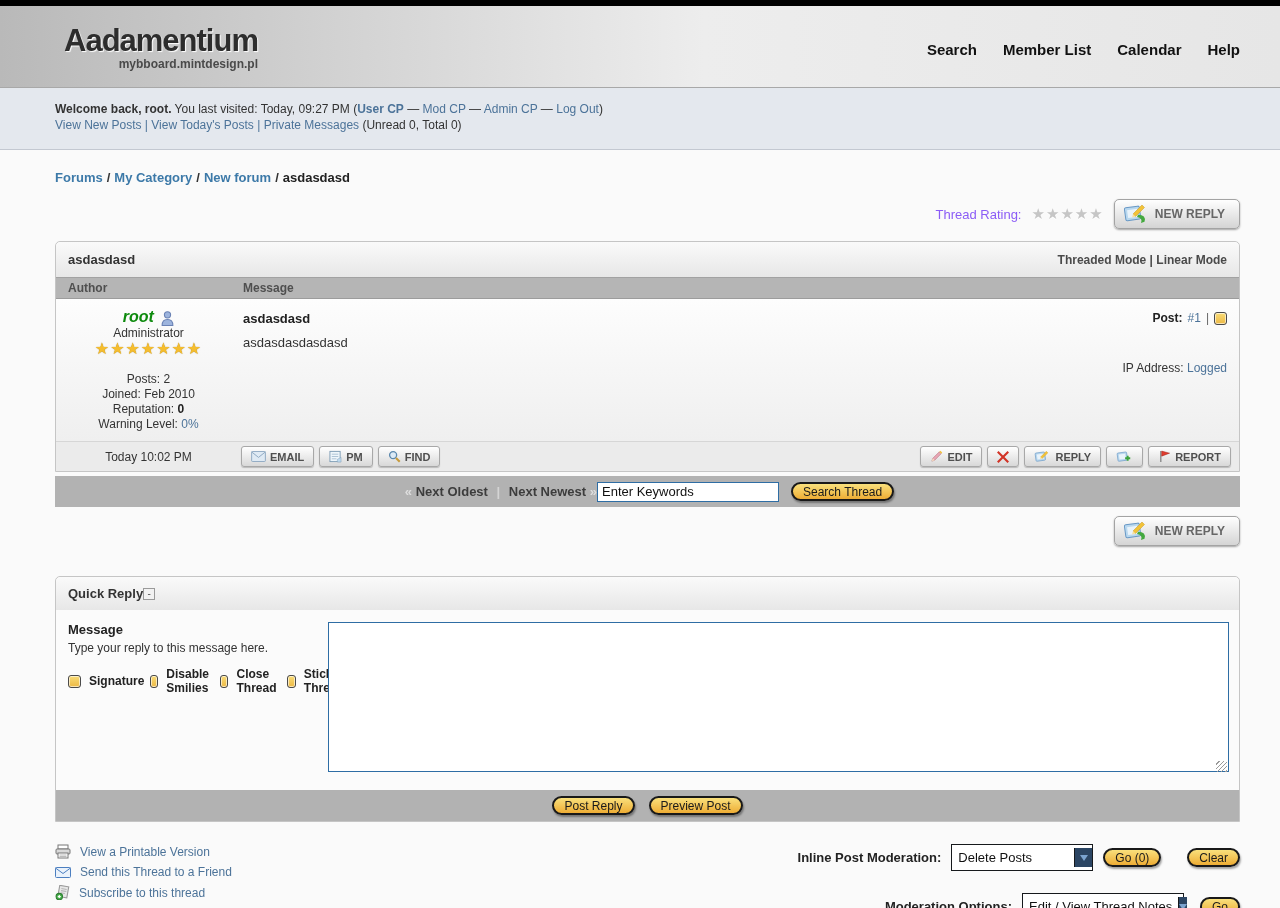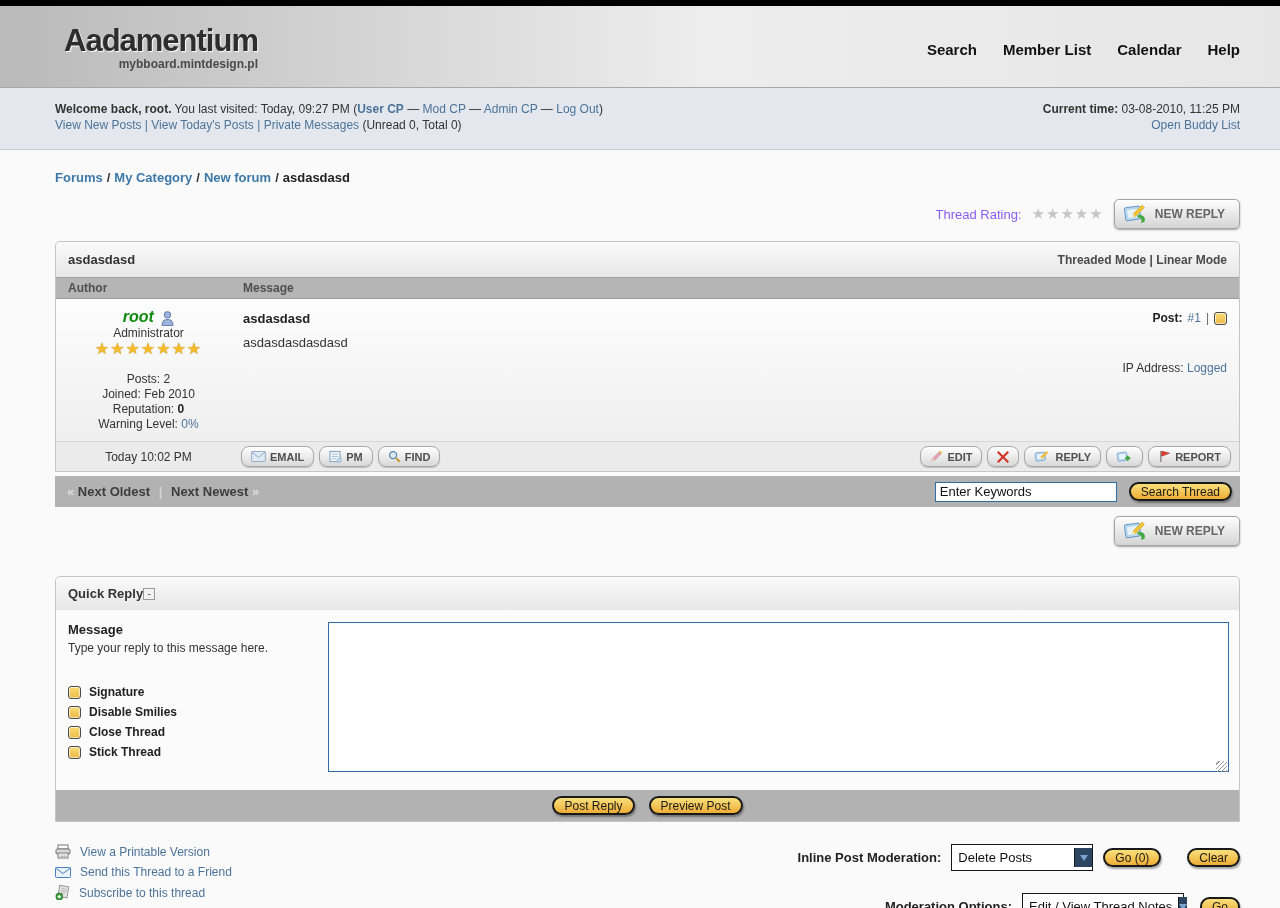--- a/index.html
+++ b/index.html
@@ -52,43 +52,43 @@
   .msg-subject { font-size:13px; font-weight:bold; color:#222; }
   .msg-body { font-size:13px; color:#333; margin-top:9px; }
   .msg-side { width:220px; text-align:right; font-size:12px; }
   .post-meta { font-weight:bold; color:#222; display:flex; justify-content:flex-end; align-items:center; gap:5px; }
   .ip-row { margin-top:36px; }
   .cbx { display:inline-block; width:13px; height:13px; border:1px solid #4a4a4a; border-radius:3px; background:linear-gradient(#f9dc77,#edb945); box-shadow:inset 0 0 0 1px rgba(255,255,255,.6); vertical-align:middle; cursor:pointer; }
   .postfoot { height:30px; background:#ebebeb; border-top:1px solid #d6d6d6; display:flex; align-items:center; }
   .pf-date { width:185px; text-align:center; font-size:12px; color:#333; }
   .btnrow { display:flex; gap:5px; }
   .pf-right { margin-left:auto; padding-right:8px; }
-  .sbtn { display:inline-flex; align-items:center; gap:4px; padding:7px 9px; background:linear-gradient(#ffffff,#d8d8d8); border:1px solid #a8a8a8; border-radius:8px; font-size:11px; font-weight:bold; color:#4f4f4f; box-shadow:0 1px 1px rgba(0,0,0,.2); cursor:pointer; height:21px; }
-
-  .graybar { margin-top:4px; height:31px; background:#b2b2b2; display:flex; justify-content:space-between; align-items:center; padding:0 8px 0 12px; }
+  .sbtn { display:inline-flex; align-items:center; gap:4px; padding:7px 9px; background:linear-gradient(#ffffff,#d8d8d8); border:1px solid #a8a8a8; border-radius:3px; font-size:11px; font-weight:bold; color:#4f4f4f; box-shadow:0 1px 1px rgba(0,0,0,.2); cursor:pointer; height:21px; }
+
+  .graybar { margin-top:4px; height:31px; background:#b2b2b2; display:flex; justify-content:center; align-items:center; padding:0 8px 0 12px; }
   .graybar .navtext { font-size:13px; font-weight:bold; color:#3c3c3c; }
   .graybar .arr { color:#dedede; }
   .graybar .pipe { color:#d4d4d4; margin:0 5px; }
   .searchbox { display:flex; align-items:center; gap:12px; }
   .kw-input { width:182px; height:20px; border:1px solid #2e6da4; font-size:13px; padding:0 4px; font-family:inherit; background:#fff; color:#111; }
 
   .pill { display:inline-flex; align-items:center; justify-content:center; padding:0 10px; height:19px; background:linear-gradient(#f9e07c,#eead35); border:2px solid #191919; border-radius:11px; font-size:12px; color:#1a1a1a; box-shadow:1px 2px 2px rgba(0,0,0,.35); cursor:pointer; white-space:nowrap; }
 
   .nr2 { margin-top:9px; display:flex; justify-content:flex-end; }
 
   
   .qr { margin-top:30px; border:1px solid #c5c5c5; border-radius:5px 5px 0 0; background:#fbfbfb; }
   .qr-head { height:33px; display:flex; align-items:center; padding:0 8px 0 12px; background:linear-gradient(#fafafa,#e7e7e7); border-radius:5px 5px 0 0; }
   .qr-title { font-size:13px; font-weight:bold; color:#333; }
   .collapse-box { width:12px; height:12px; border:1px solid #9a9a9a; background:#f2f2f2; font-size:10px; line-height:10px; text-align:center; color:#555; cursor:pointer; }
   .qr-body { display:flex; padding:12px 10px 14px 12px; gap:10px; }
   .qr-left { width:250px; }
   .qr-msg-label { font-size:13px; font-weight:bold; color:#222; }
   .qr-hint { font-size:12px; color:#333; margin-top:4px; }
-  .qr-opts { margin-top:30px; display:flex; flex-direction:column; gap:6px; }
+  .qr-opts { margin-top:12px; display:flex; gap:6px; }
   .opt { display:flex; align-items:center; gap:8px; font-size:12px; font-weight:bold; color:#222; }
   .ta-wrap { flex:1; position:relative; }
   .qr-textarea { width:100%; height:150px; border:1px solid #2e6da4; background:#fff; resize:none; font-family:inherit; font-size:13px; padding:4px; }
   .grip { position:absolute; right:2px; bottom:4px; width:11px; height:11px; background:repeating-linear-gradient(135deg,transparent 0 2px,#9a9a9a 2px 3px); cursor:nwse-resize; }
   .qr-foot { height:31px; background:#b2b2b2; display:flex; justify-content:center; align-items:center; gap:14px; }
 
   
   .bottom { margin-top:22px; display:flex; justify-content:space-between; }
   .foot-links { display:flex; flex-direction:column; gap:6px; }
   .flink { display:flex; align-items:center; gap:9px; font-size:12px; }
@@ -135,27 +135,20 @@
       <a class="link">Log Out</a><span>)</span>
     </div>
     <div class="row">
       <a class="link">View New Posts</a>
       <span class="link">|</span>
       <a class="link">View Today's Posts</a>
       <span class="link">|</span>
       <a class="link">Private Messages</a>
       <span>(Unread 0, Total 0)</span>
     </div>
-  </div>
-  <div class="w-right">
-    <div class="row">
-      <span class="b">Current time:</span>
-      <span>03-08-2010, 11:25 PM</span>
-    </div>
-    <div class="row"><a class="link">Open Buddy List</a></div>
   </div>
 </div>
 
 <div class="content">
 
   <div class="breadcrumb">
     <a class="link">Forums</a><span class="sep">/</span><a class="link">My Category</a><span class="sep">/</span><a class="link">New forum</a><span class="sep">/</span><span>asdasdasd</span>
   </div>
 
   <div class="rating-row">

